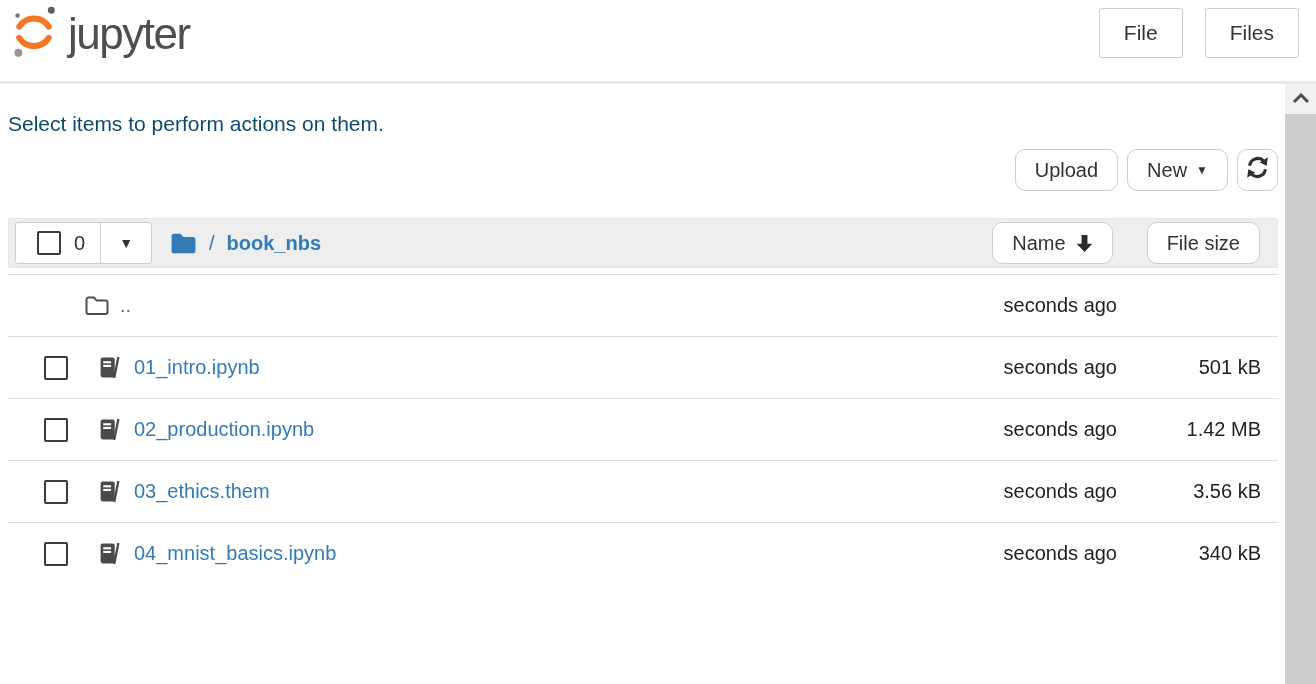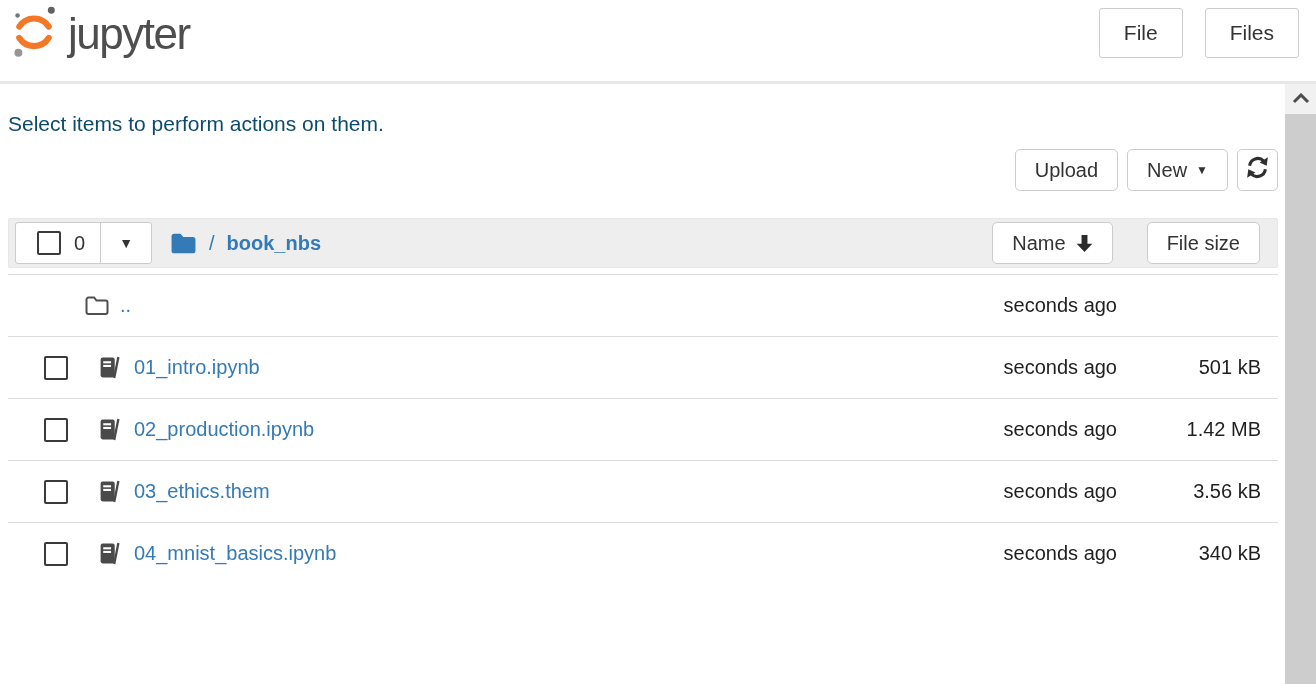--- a/index.html
+++ b/index.html
@@ -26,21 +26,21 @@
   .content { margin: 0 38px 0 8px; }
 
   .tabs { margin-top: 38px; display: flex; border-bottom: 1px solid #ddd; align-items: flex-end; }
   .tab { font-size: 20px; color: #337ab7; padding: 14px 24px; margin-left: 15px; cursor: pointer; }
   .tab.active { color: #555; background: #fff; border: 1px solid #ddd; border-bottom: 1px solid #fff;
                 border-radius: 6px 6px 0 0; margin-bottom: -1px; margin-left: 0; padding: 14px 21px; }
 
   .hint { margin-top: 28px; font-size: 21px; color: #0c4a6e; }
 
   .toolbar { margin-top: 13px; display: flex; justify-content: flex-end; align-items: center; gap: 9px; }
-  .btn { background: #fff; border: 1px solid #ccc; border-radius: 5px; padding: 7px 19px; font-size: 20px;
+  .btn { background: #fff; border: 1px solid #ccc; border-radius: 10px; padding: 7px 19px; font-size: 20px;
          color: #333; font-family: inherit; display: flex; align-items: center; height: 42px; cursor: pointer; }
   .btn-refresh { padding: 7px 8px; }
   .caret { font-size: 12px; color: #333; margin-left: 9px; line-height: 1; }
 
   
   .list { margin-top: 27px; }
   .list-header { background: #eee; border: 1px solid #e7e7e7; border-radius: 2px; height: 50px;
                  display: flex; align-items: center; padding: 0 17px 0 6px; }
   .btn-group { display: flex; background: #fff; border: 1px solid #ccc; border-radius: 3px; height: 42px;
                align-items: stretch; }

